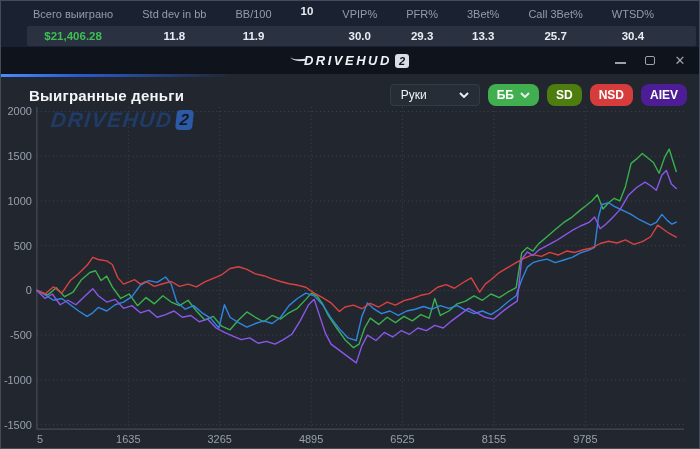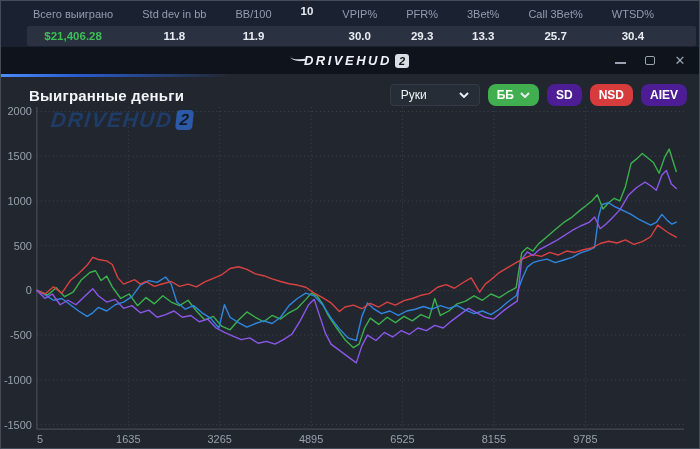--- a/index.html
+++ b/index.html
@@ -142,21 +142,21 @@
           <svg width="10" height="6" viewBox="0 0 10 6">
               <polyline class="chev" points="1,1 5,5 9,1"></polyline>
             </svg>
         </div>
         <button class="toggle" style="background: rgb(65, 174, 79);">
           <span>ББ</span>
           <svg width="10" height="6" viewBox="0 0 10 6">
               <polyline class="chev" points="1,1 5,5 9,1"></polyline>
             </svg>
         </button>
-        <button class="toggle" style="background: #4c1d95;">
+        <button class="toggle" style="background: #4d7c0f;">
           <span>SD</span>
         </button>
         <button class="toggle" style="background: rgb(215, 60, 60);">
           <span>NSD</span>
         </button>
         <button class="toggle" style="background: #4c1d95;">
           <span>AIEV</span>
         </button>
       </div>
     </div>

